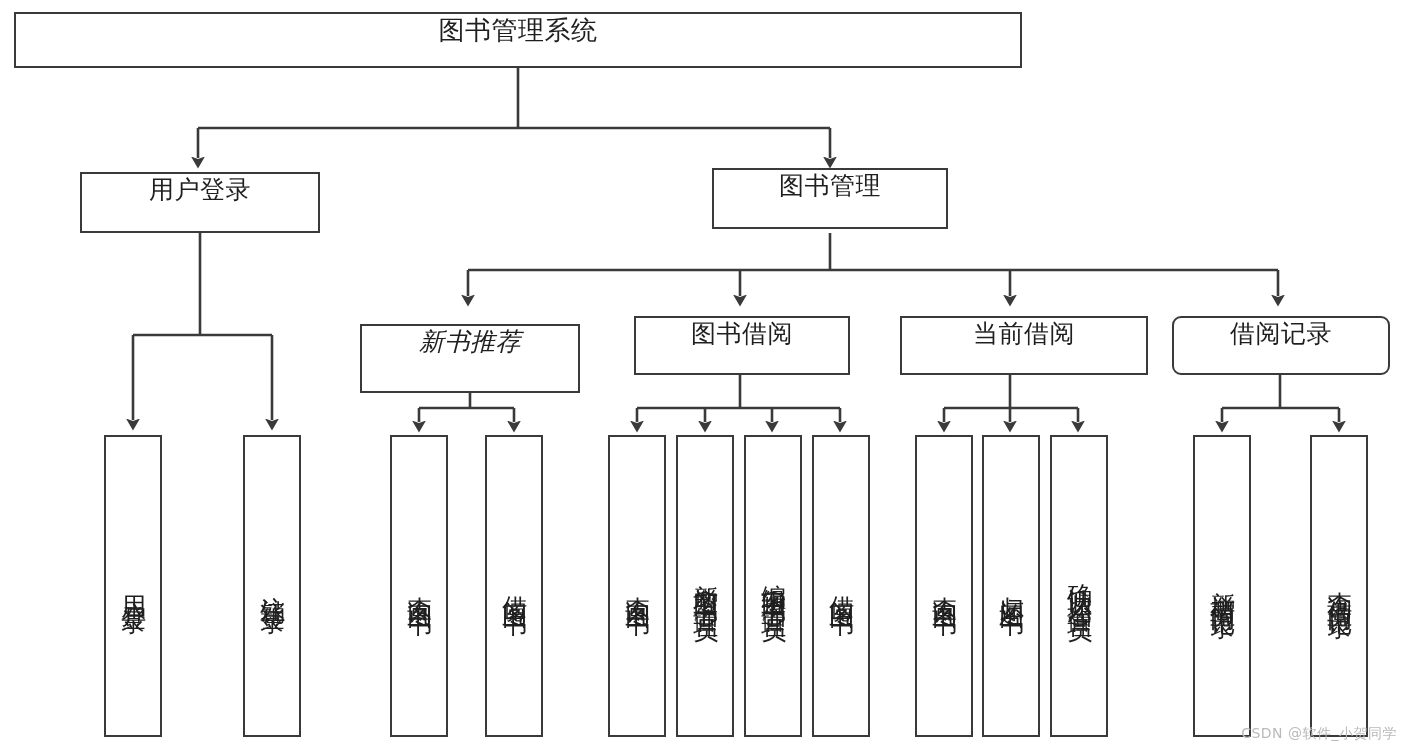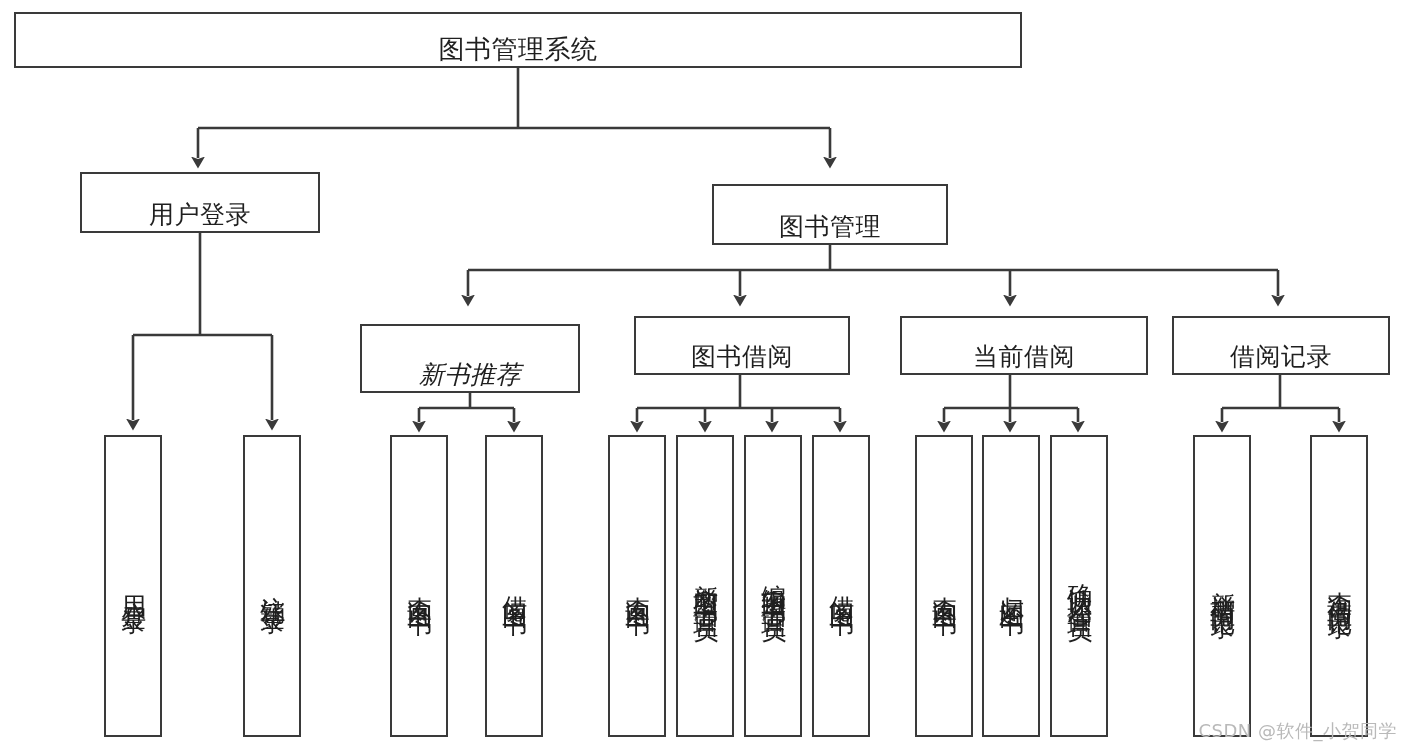--- a/index.html
+++ b/index.html
@@ -19,21 +19,21 @@
     left:0;top:0;
     width:1405px;height:747px;
     pointer-events:none;
   }
   .node{
     position:absolute;
     box-sizing:border-box;
     border:2.5px solid #3a3a3a;
     background:#ffffff;
     display:flex;
-    align-items:flex-end;
+    align-items:flex-start;
     justify-content:center;
     color:#1f1f1f;
   }
   .node .lbl{
     display:block;
     text-align:center;
     white-space:nowrap;
     line-height:1.28;
   }
   
@@ -53,21 +53,21 @@
     font-size:25px;
     line-height:1.05;
     letter-spacing:5px;
     white-space:nowrap;
     max-height:290px;
   }
   #watermark{
     position:absolute;
     right:8px;
     bottom:4px;
-    font-size:18px;
+    font-size:14px;
     color:#b9b9b9;
     letter-spacing:0.5px;
     white-space:nowrap;
     font-family:"DejaVu Sans","Liberation Sans",sans-serif;
     margin-left:29px;
   }
 </style>
 </head>
 <body>
 
@@ -123,34 +123,34 @@
     </g>
   </svg>
 
   <div class="node h" id="node-root" style="left:14px;top:12px;width:1008px;height:56px;">
     <span class="lbl">图书管理系统</span>
   </div>
 
   <div class="node h" style="left:80px;top:172px;width:240px;height:61px;">
     <span class="lbl">用户登录</span>
   </div>
-  <div class="node h" style="left:712px;top:184px;width:236px;height:61px;">
+  <div class="node h" style="left:712px;top:168px;width:236px;height:61px;">
     <span class="lbl">图书管理</span>
   </div>
 
   <div class="node h" style="left:360px;top:324px;width:220px;height:69px;font-style:italic;">
     <span class="lbl">新书推荐</span>
   </div>
   <div class="node h" style="left:634px;top:316px;width:216px;height:59px;">
     <span class="lbl">图书借阅</span>
   </div>
   <div class="node h" style="left:900px;top:316px;width:248px;height:59px;">
     <span class="lbl">当前借阅</span>
   </div>
-  <div class="node h" style="left:1172px;top:316px;width:218px;height:59px;">
+  <div class="node h" style="left:1172px;top:316px;width:218px;height:59px;border-radius:9px;">
     <span class="lbl">借阅记录</span>
   </div>
 
   <div class="node v" style="left:104px;top:435px;width:58px;height:302px;">
     <span class="lbl">用户登录</span>
   </div>
   <div class="node v" style="left:243px;top:435px;width:58px;height:302px;">
     <span class="lbl">注销登录</span>
   </div>
 

